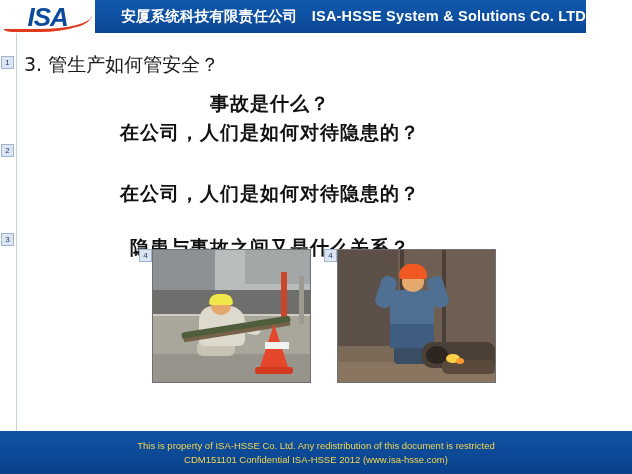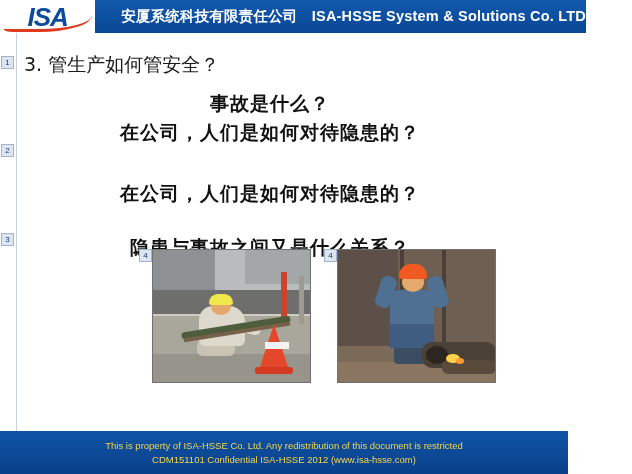--- a/index.html
+++ b/index.html
@@ -195,21 +195,21 @@
   .p2-pipe  { left:84px; top:92px; width:74px; height:26px; background:#4a4038; border-radius:10px; }
   .p2-pipe-in { left:88px; top:96px; width:22px; height:18px; background:#2c2520; border-radius:50%; }
   .p2-pipe2 { left:104px; top:110px; width:54px; height:14px; background:#5a4a3c; border-radius:6px; }
   .p2-spark { left:108px; top:104px; width:14px; height:9px; background:#ffd24a; border-radius:50%; }
   .p2-spark2{ left:118px; top:108px; width:8px; height:6px; background:#ff9a2e; border-radius:50%; }
   
   .footer {
     position: absolute;
     left: 0;
     bottom: 0;
-    width: 568px;
+    width: 632px;
     height: 43px;
     background: #0b4a9c;
     background: linear-gradient(to bottom, #0f53a5 0%, #09408a 100%);
     text-align: center;
     color: #f3d44a;
     padding-top: 8px;
     box-sizing: border-box;
   }
   .footer-line {
     font-size: 9.5px;

